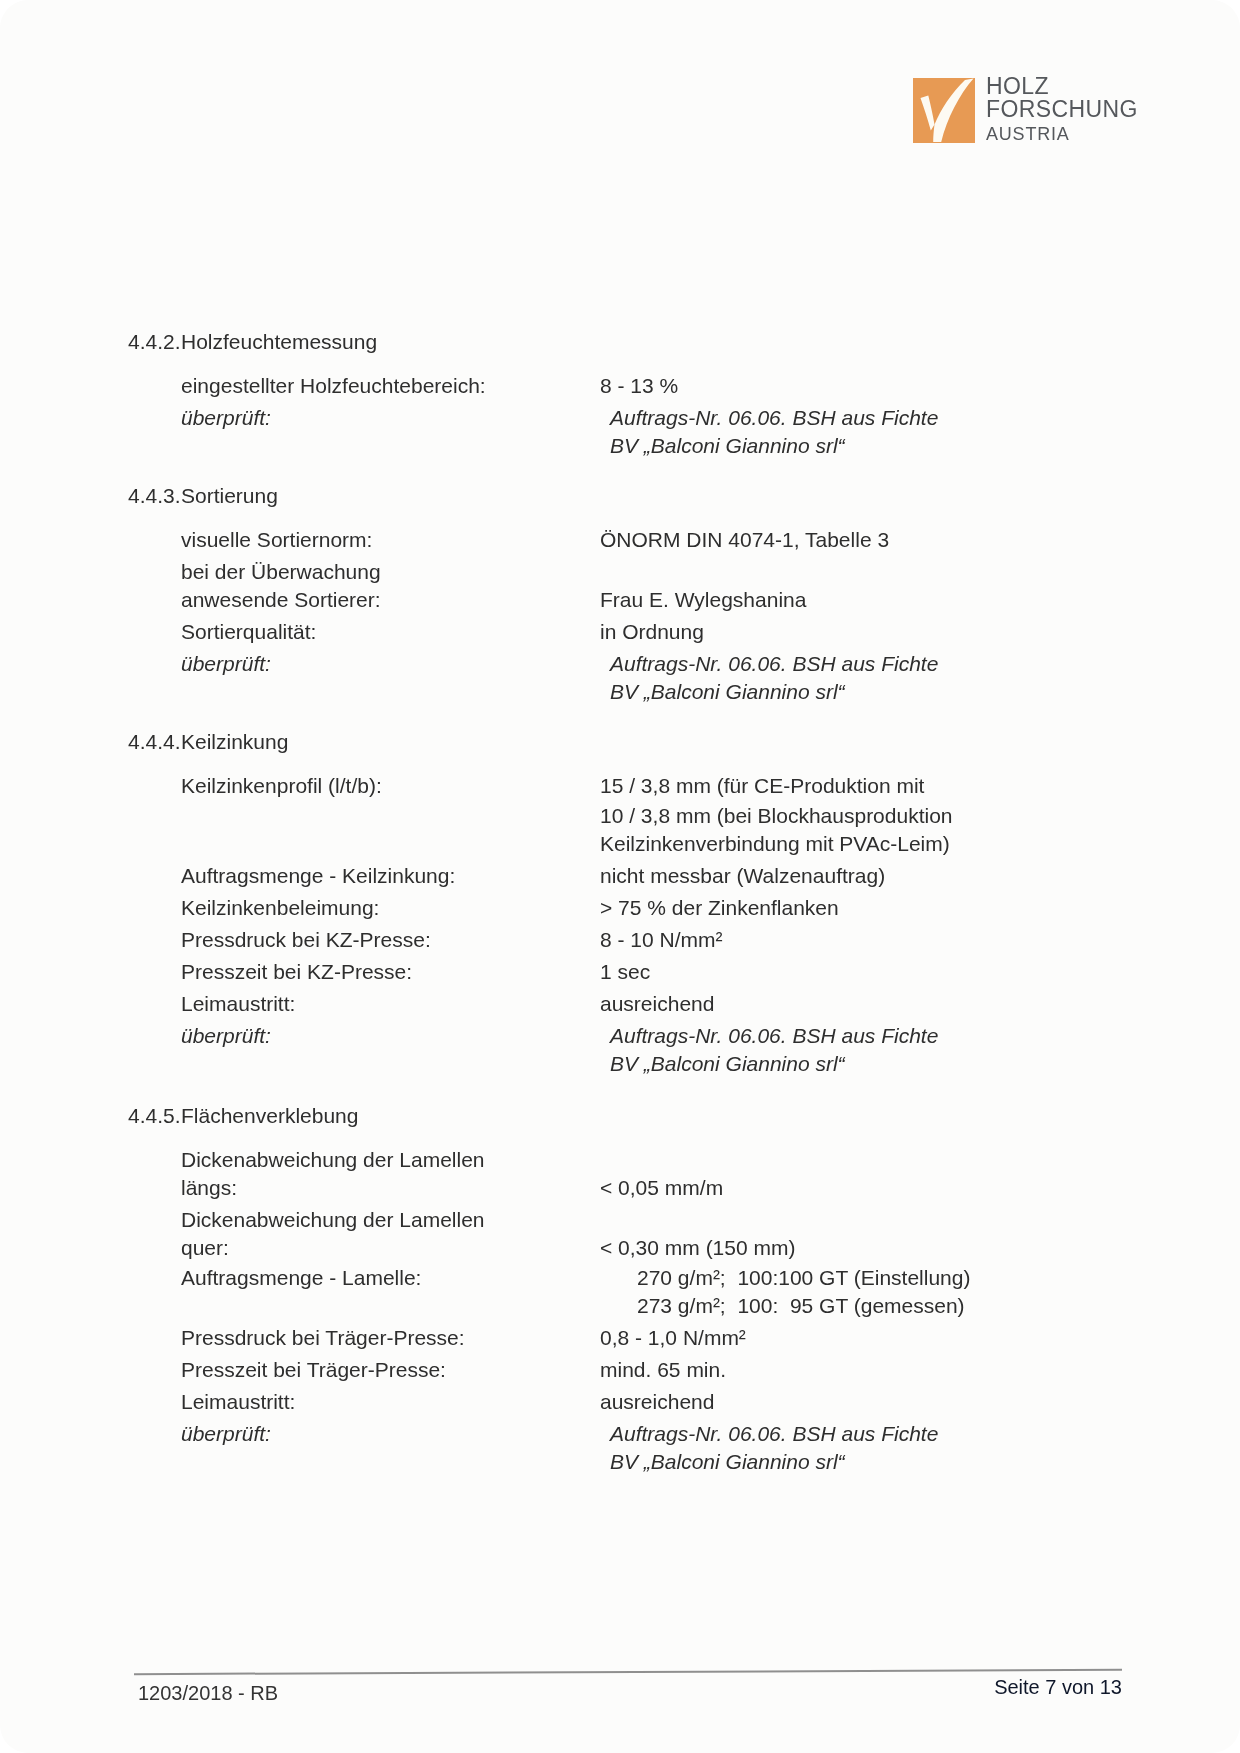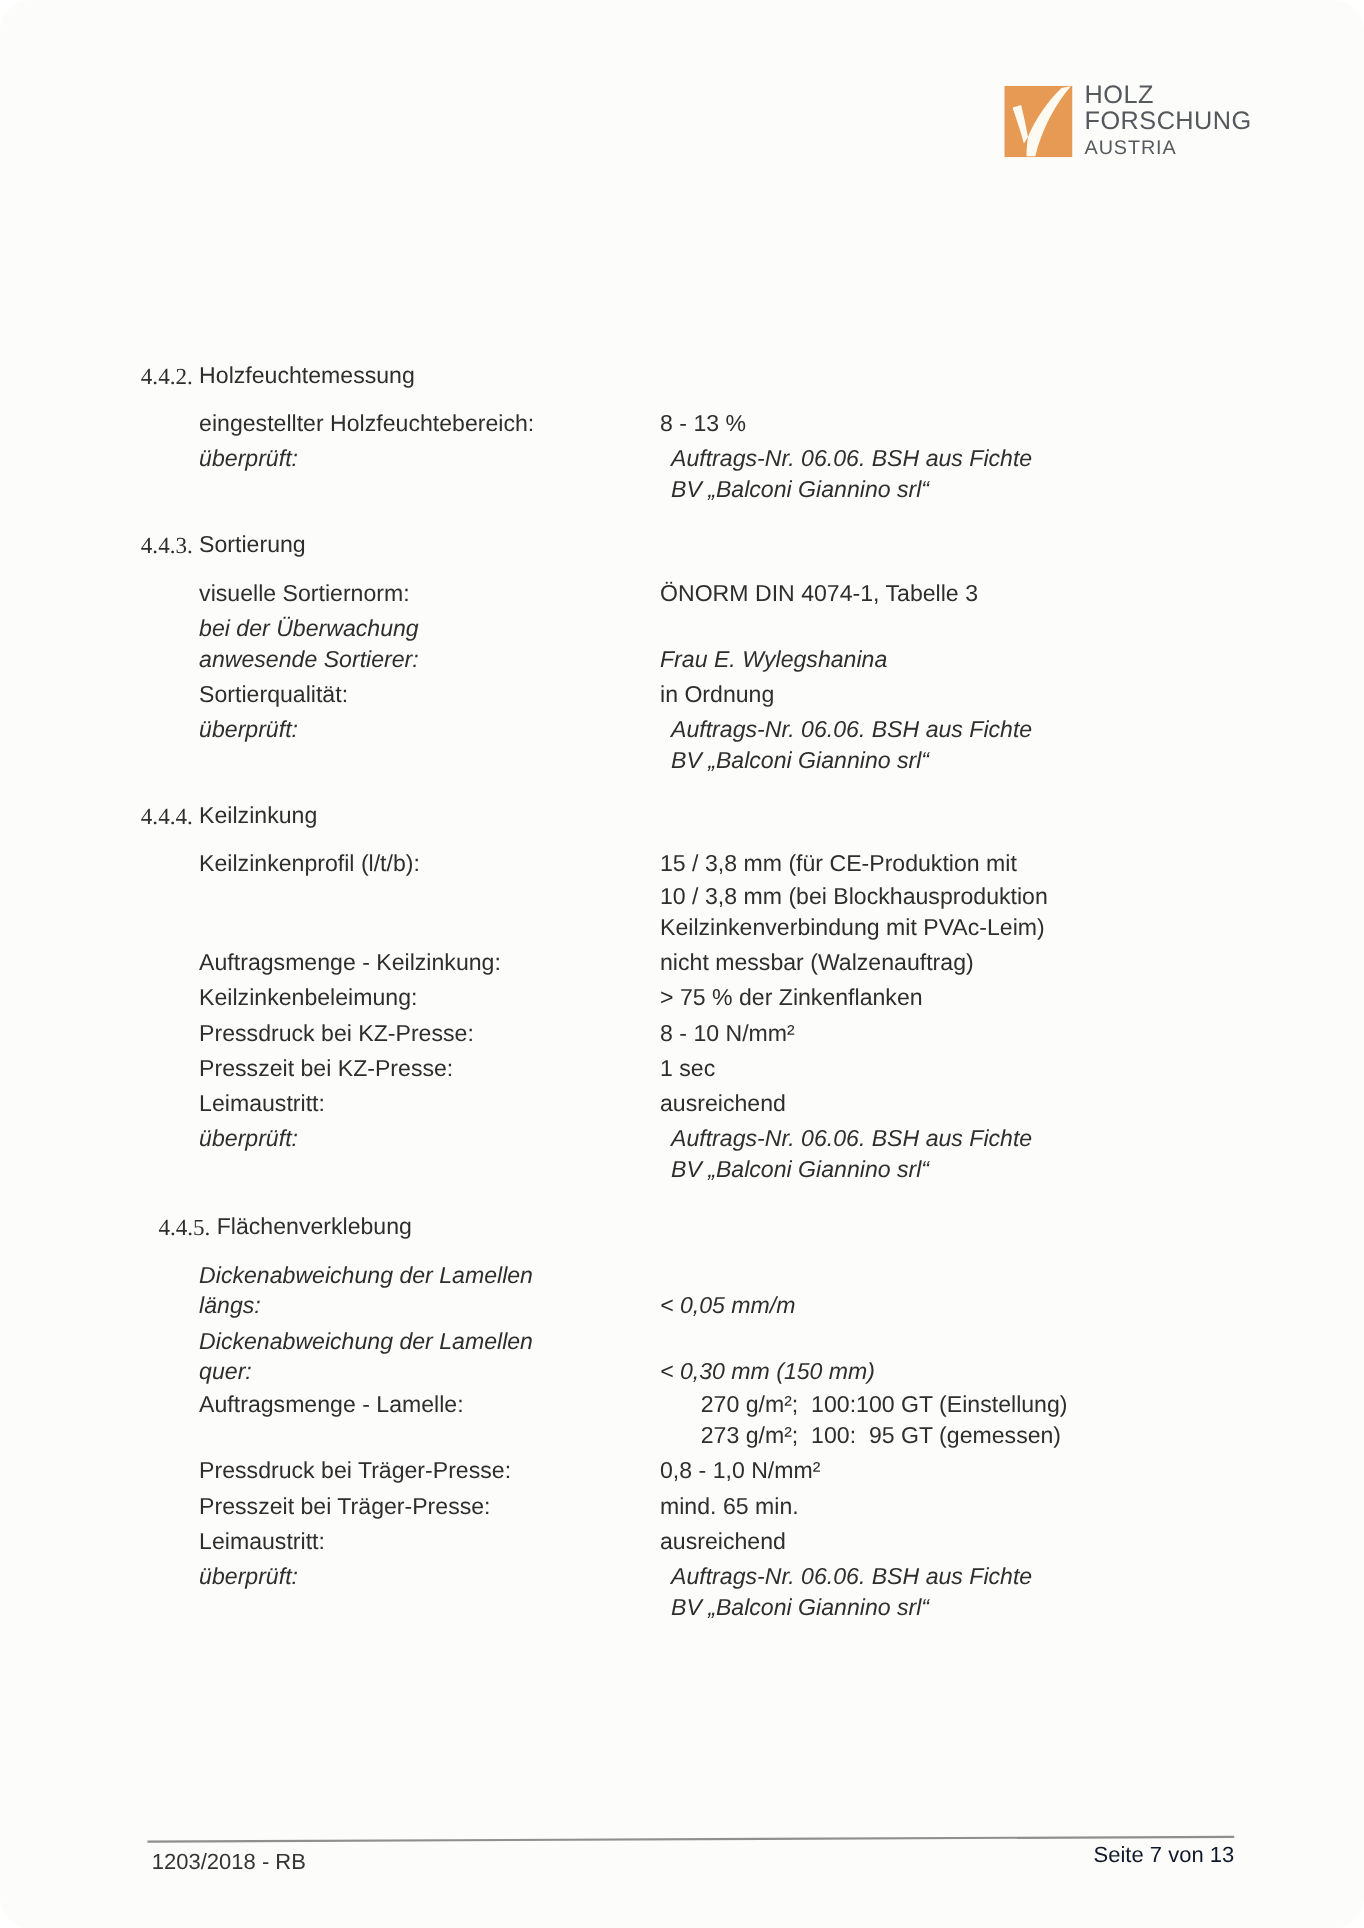--- a/index.html
+++ b/index.html
@@ -10,27 +10,27 @@
   .logo{position:absolute;left:913px;top:78px;width:230px;height:70px;}
   .logo-square{position:absolute;left:0;top:0;width:62px;height:65px;}
   .logo-text{position:absolute;left:73px;top:-3px;color:#55585c;}
   .lg{font-size:23px;line-height:23px;letter-spacing:0.4px;white-space:nowrap;}
   .lg3{font-size:18px;line-height:24px;letter-spacing:0.8px;margin-top:1px;}
 
   
   .content{position:absolute;left:128px;top:328px;width:1010px;
            font-size:21px;line-height:28px;}
   .heading{display:flex;margin-top:22px;}
-  .heading.mt24{margin-top:24px;margin-left:16px;}
+  .heading.mt24{margin-top:24px;}
   .content .heading:first-child{margin-top:0;}
-  .num{width:53px;flex:none;font-family:Liberation Serif, serif;}
+  .num{width:53px;flex:none;}
   .row{display:flex;margin-top:4px;padding-left:53px;align-items:flex-start;}
   .row.first{margin-top:16px;}
   .row.mt2{margin-top:2px;gap:37px;}
-  .row.bottom{align-items:flex-end;font-style:italic;}
+  .row.bottom{align-items:flex-end;}
   .lbl{width:419px;flex:none;}
   .lbl div{white-space:nowrap;}
   .val{flex:1;}
   .val div{white-space:nowrap;}
   .p2{margin-top:2px;}
   .it{font-style:italic;gap:10px;}
 
   
   .footer-rule{position:absolute;left:134px;top:1671px;width:988px;height:2px;
                background:#8f8f8f;transform:rotate(-0.25deg);}

